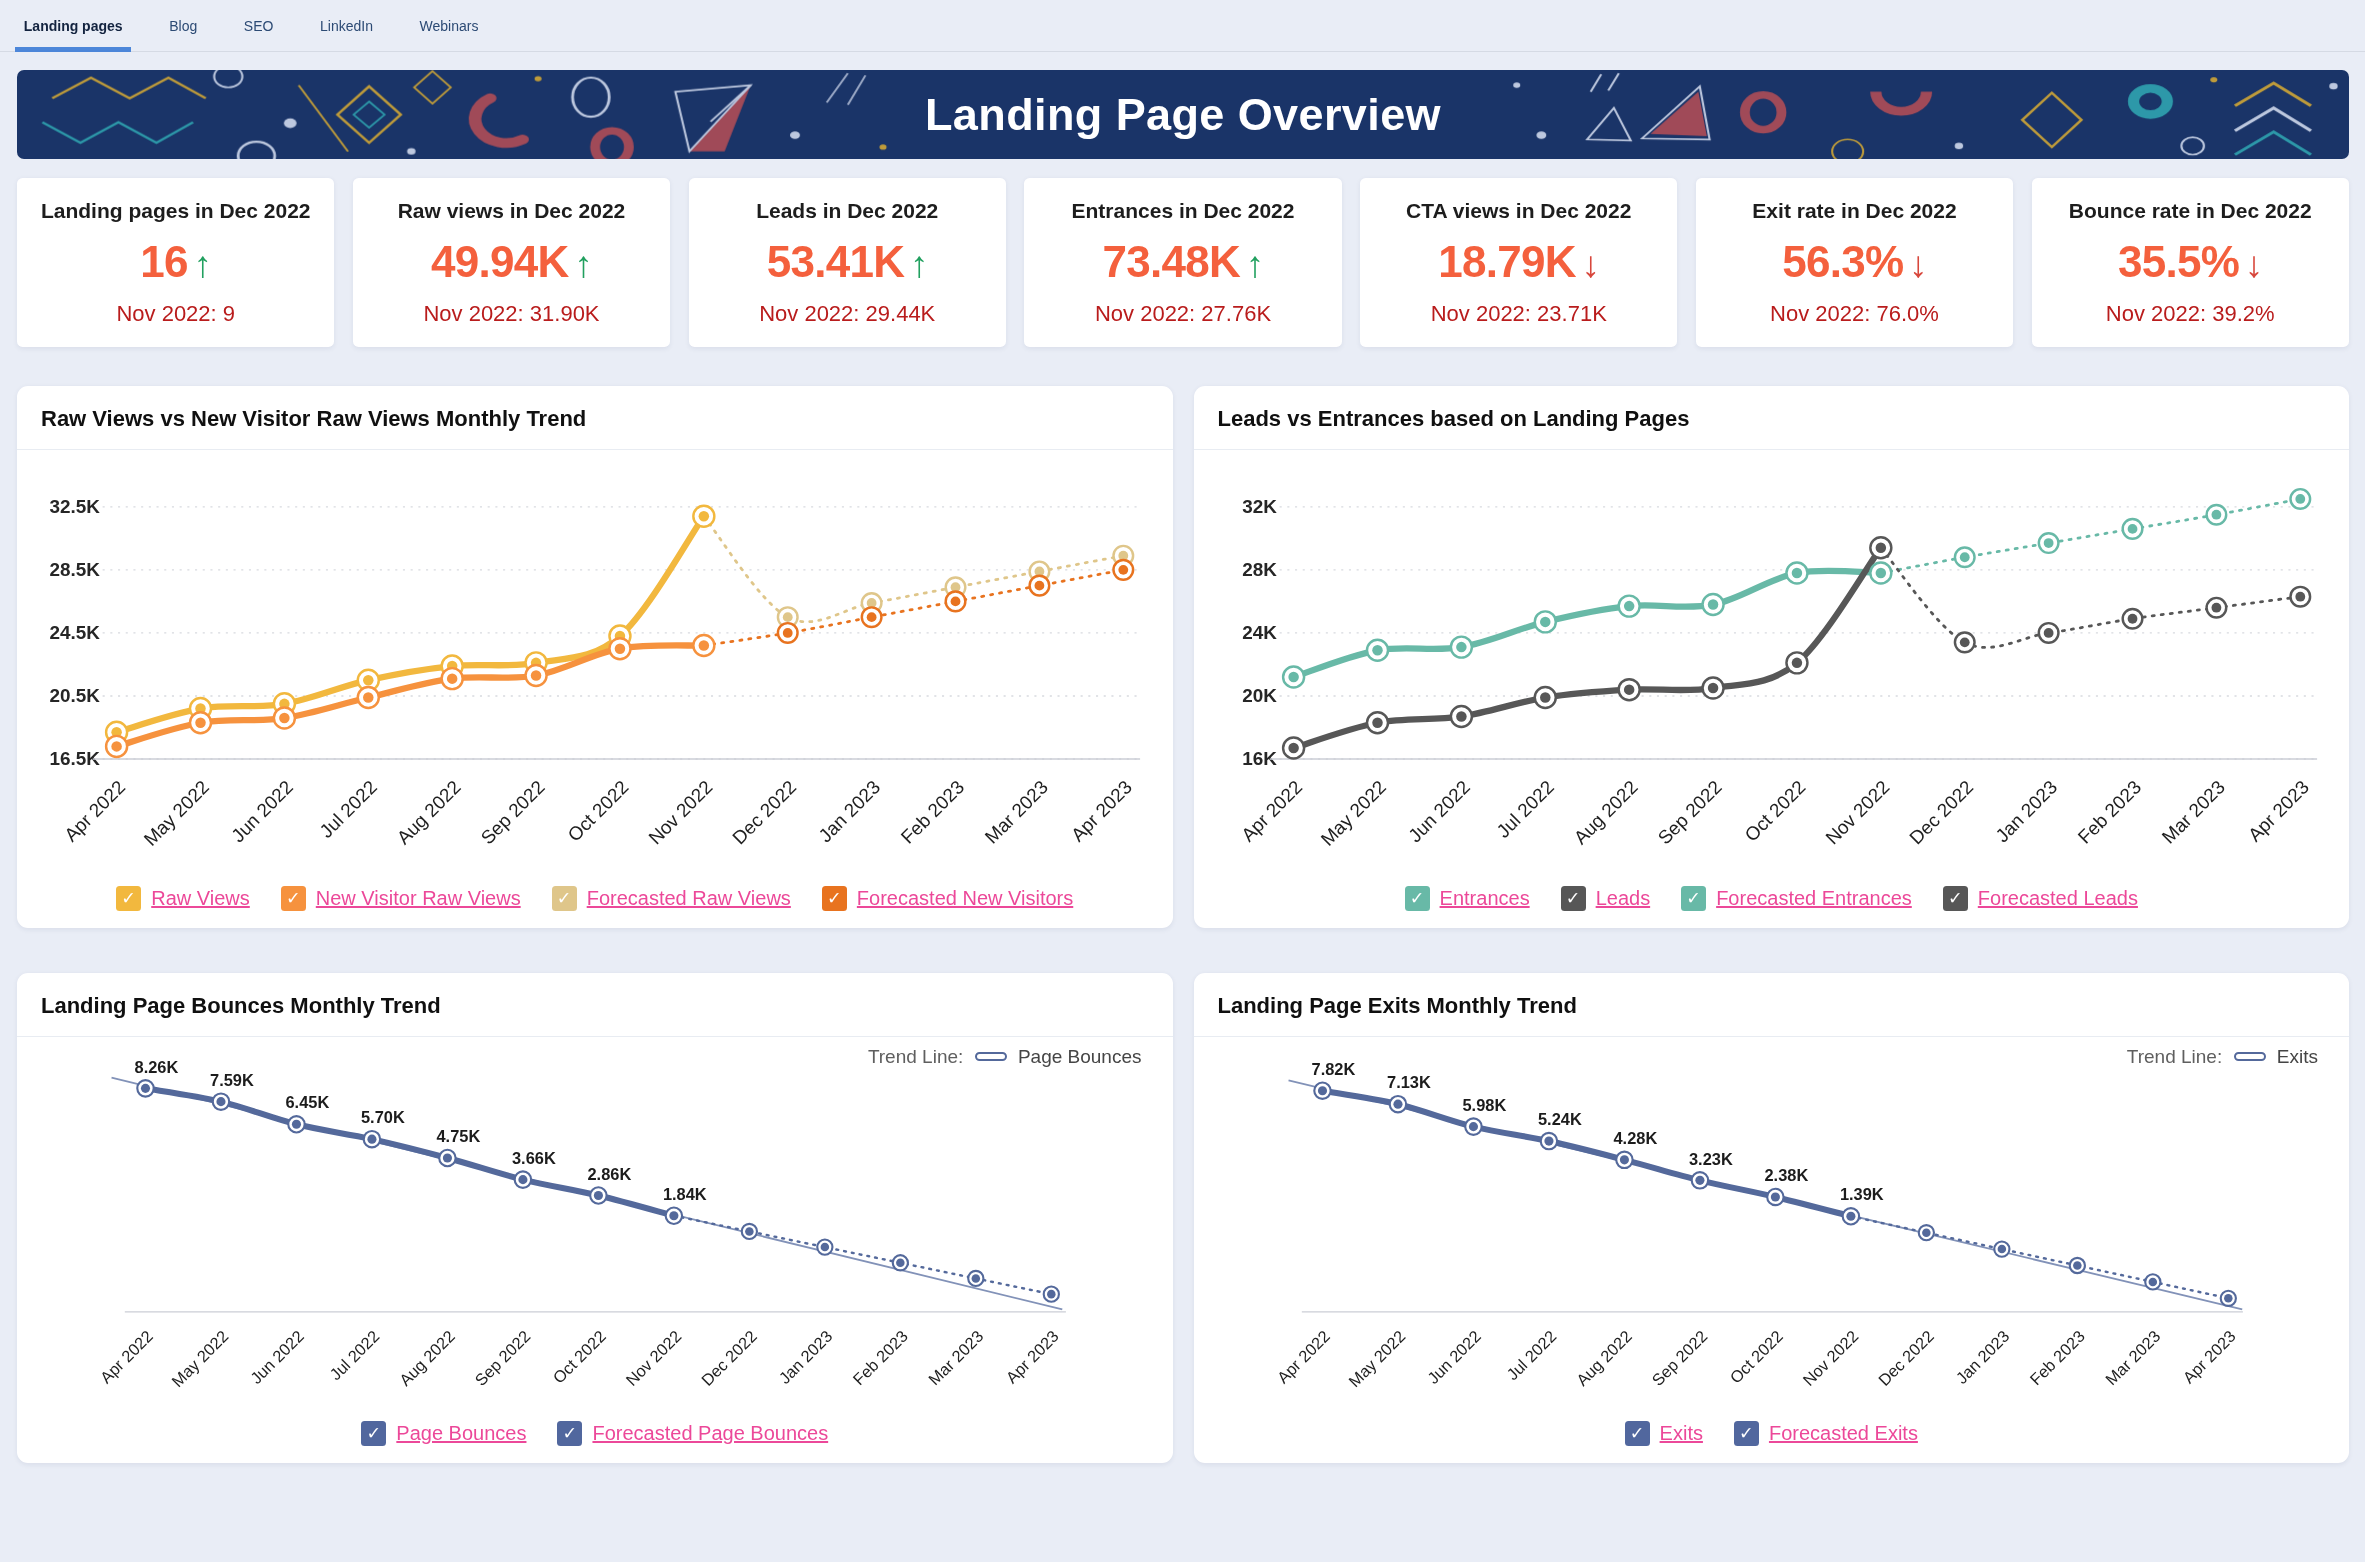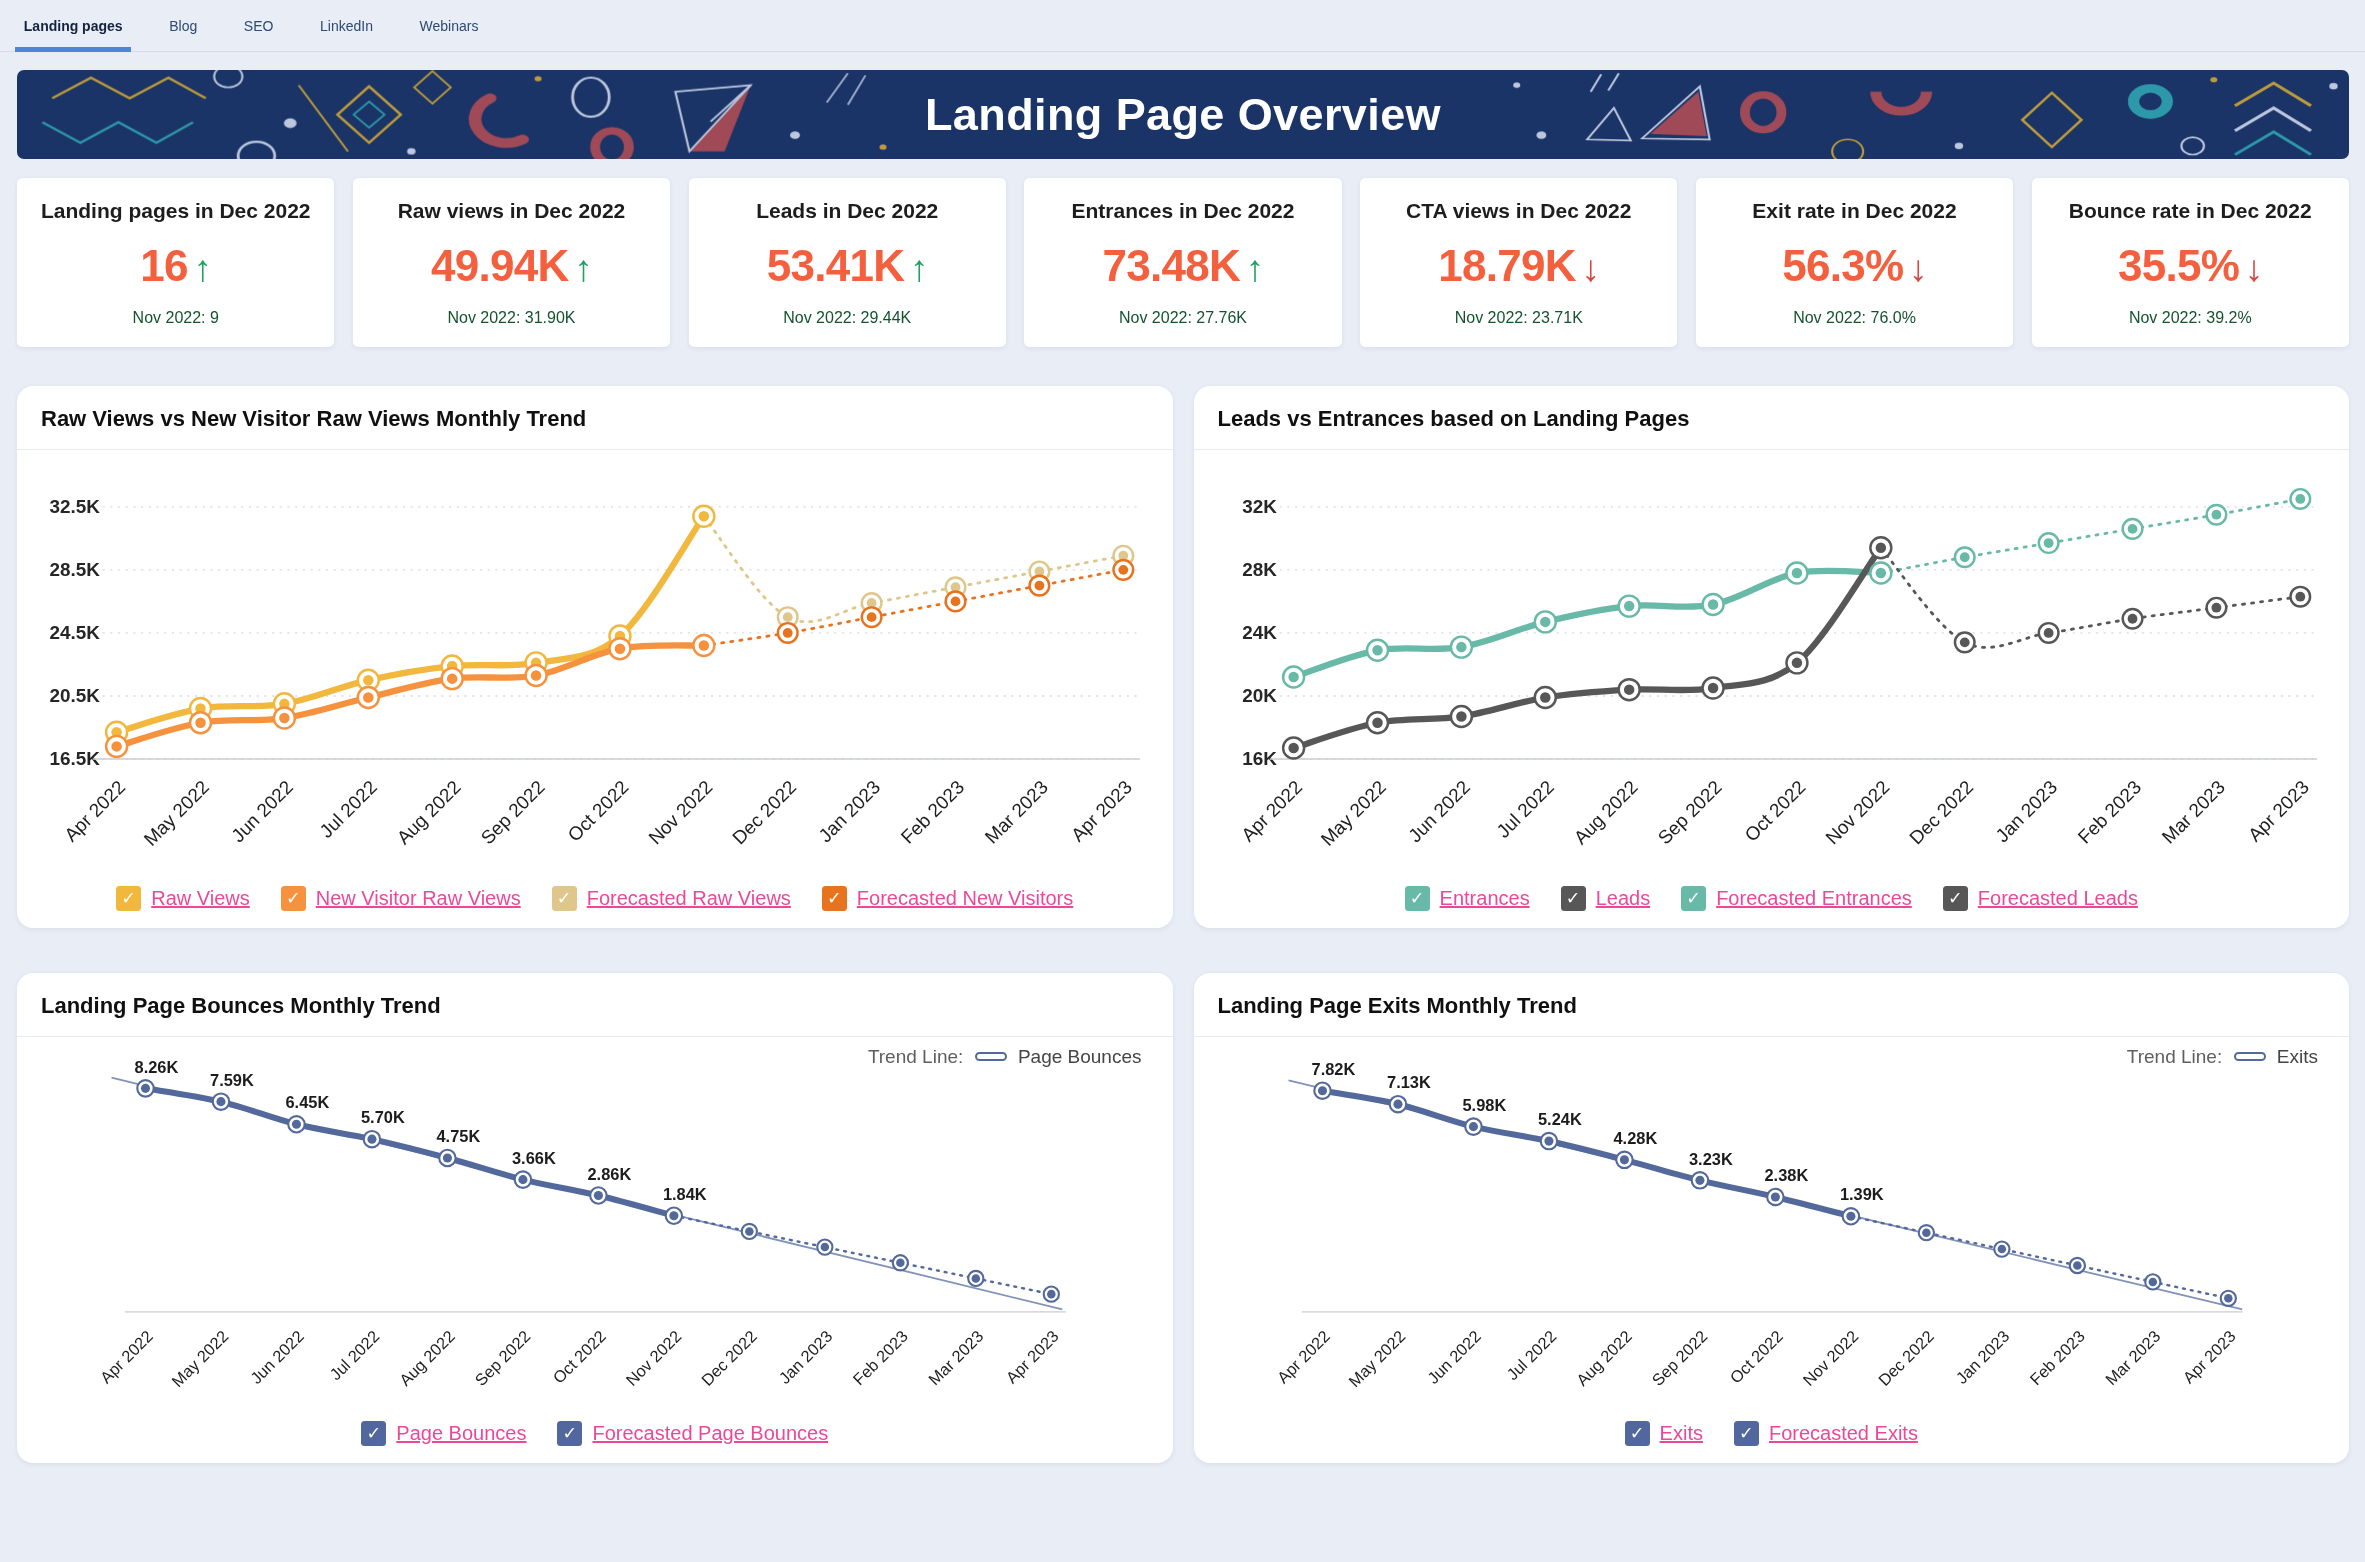--- a/index.html
+++ b/index.html
@@ -15,25 +15,25 @@
   .banner-title{position:absolute;width:100%;text-align:center;top:50%;transform:translateY(-50%);color:#FFFFFF;font-size:45px;font-weight:700;letter-spacing:0.4px;}
   
   .kpis{display:grid;grid-template-columns:repeat(7,1fr);gap:18.3px;margin:18.3px 17px 0;}
   .kpi{background:#fff;border-radius:5.6px;box-shadow:0 1.4px 5.6px rgba(25,45,90,.07);height:169px;box-sizing:border-box;
        display:flex;flex-direction:column;justify-content:space-between;text-align:center;padding:21px 5.6px 20px;}
   .kpi-title{font-size:21px;font-weight:700;color:#1D1D1D;}
   .kpi-value{font-size:44px;font-weight:800;color:#F4603D;letter-spacing:-0.7px;line-height:1;}
   .kpi-arrow{font-size:37px;font-weight:700;margin-left:5.6px;}
   .kpi-arrow.up{color:#21A05F;}
   .kpi-arrow.down{color:#D8473C;}
-  .kpi-sub{font-size:16px;color:#14532d;}
+  .kpi-sub{font-size:22px;color:#b91c1c;}
   
   .grid{display:grid;grid-template-columns:1fr 1fr;gap:21px;margin:39px 17px 0;}
   .grid.bottom{margin-top:45px;}
-  .chart-card{background:#fff;border-radius:16px;box-shadow:0 1.4px 5.6px rgba(25,45,90,.07);box-sizing:border-box;
+  .chart-card{background:#fff;border-radius:11px;box-shadow:0 1.4px 5.6px rgba(25,45,90,.07);box-sizing:border-box;
               padding:20px 24px 12.7px;position:relative;display:flex;flex-direction:column;}
   .grid.top .chart-card{height:542px;}
   .grid.bottom .chart-card{height:490px;}
   .chart-title{font-size:22px;font-weight:700;color:#101010;}
   .divider{height:1.4px;background:#E8ECF2;margin:17px -24px 0;}
   .trend-row{position:absolute;right:31px;top:73px;display:flex;align-items:center;gap:11.3px;}
   .trend-caption{font-size:19px;color:#5F5F5F;}
   .trend-swatch{width:32px;height:8.4px;border:2.1px solid #54699B;border-radius:5px;background:#fff;box-sizing:border-box;}
   .trend-name{font-size:19px;color:#454545;}
   svg.chart{display:block;width:100%;}

